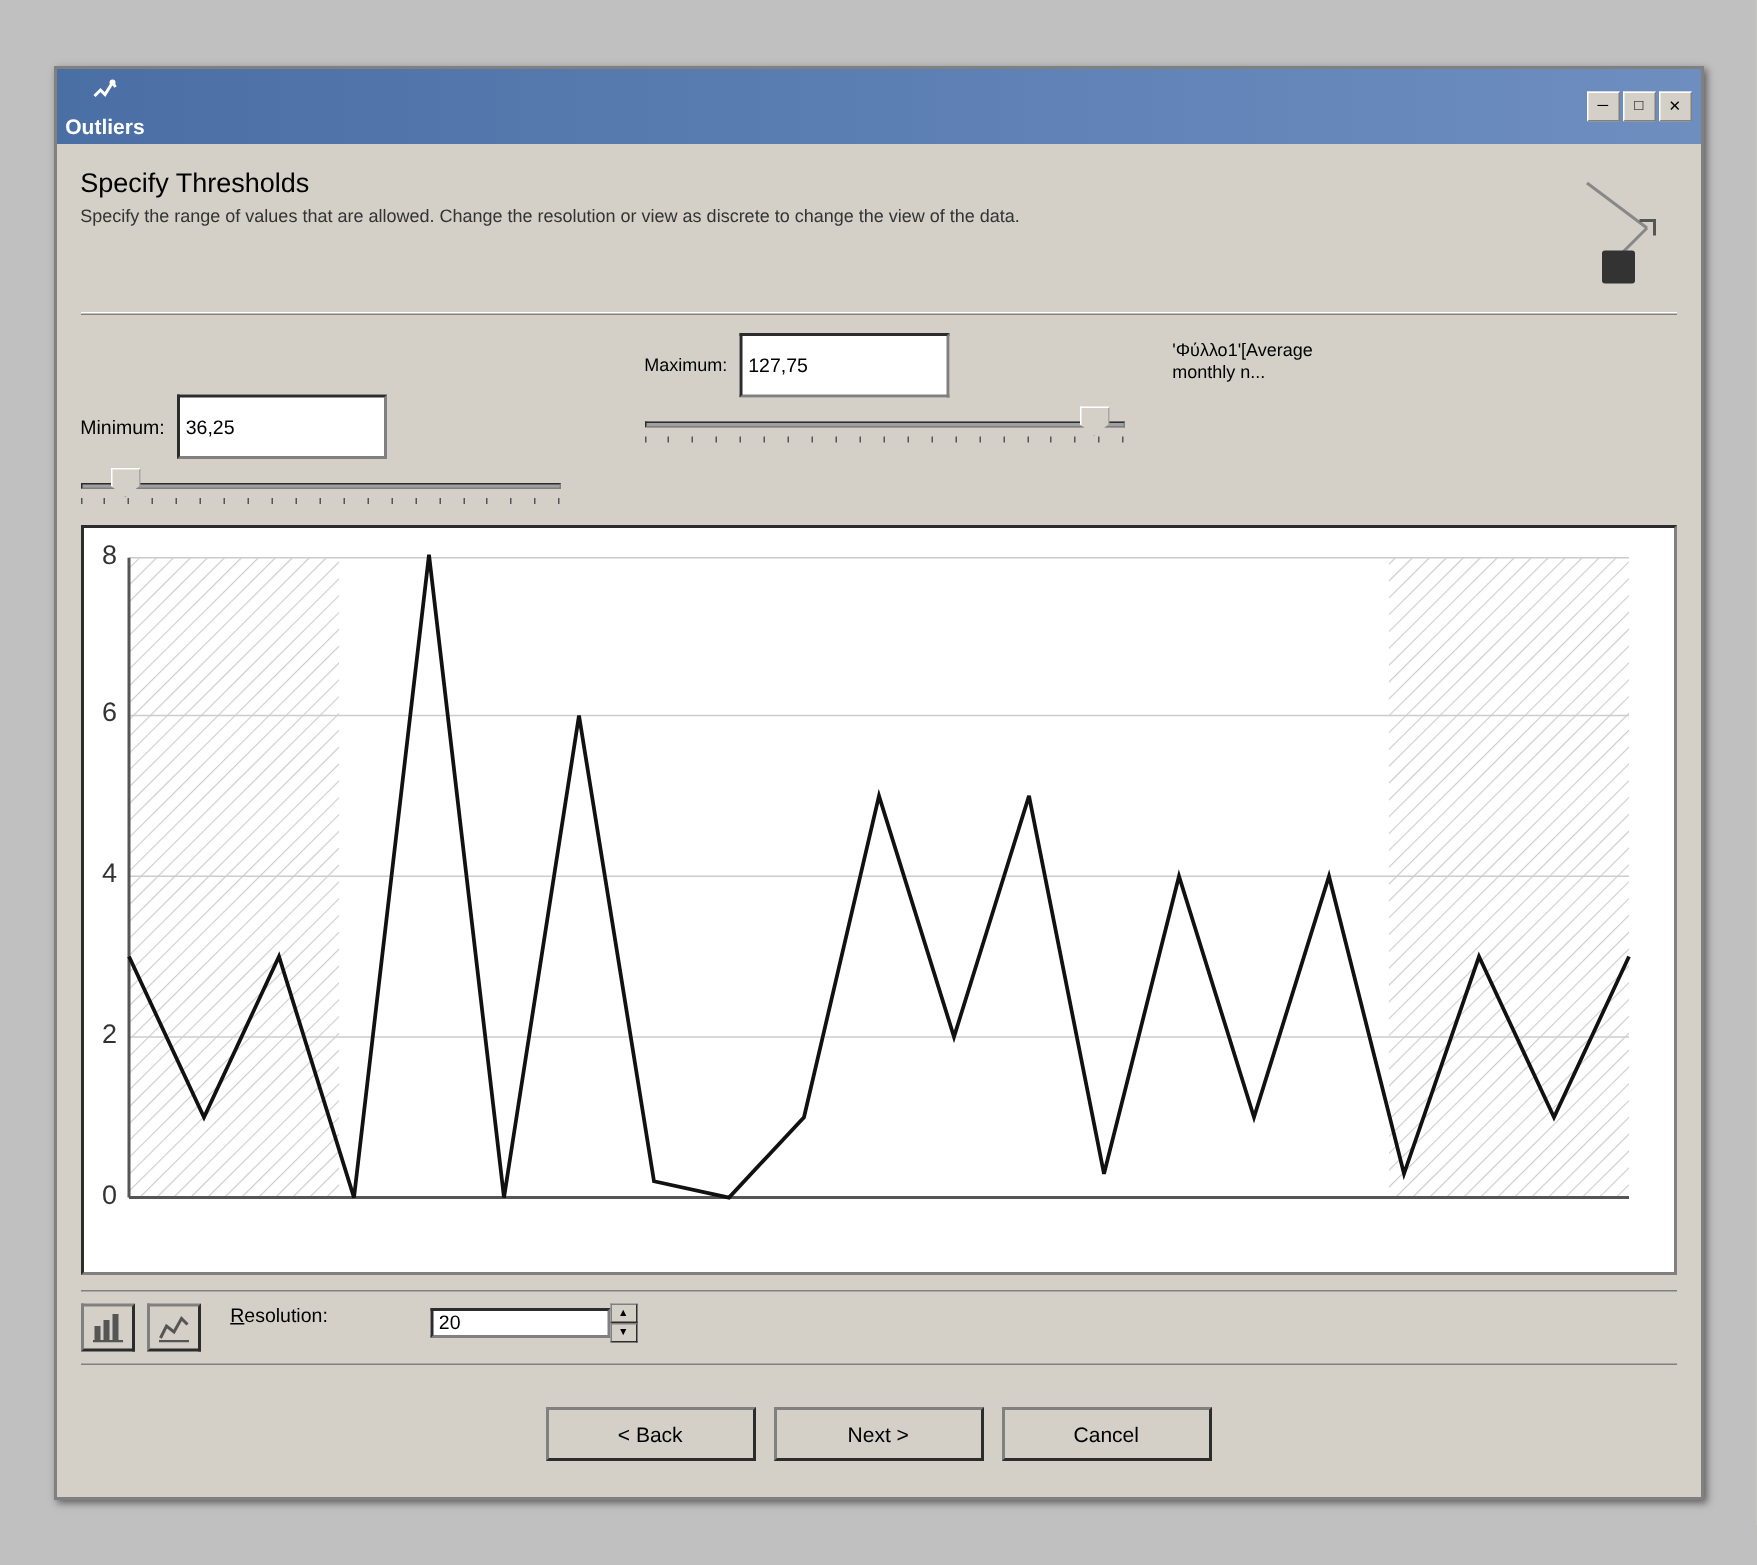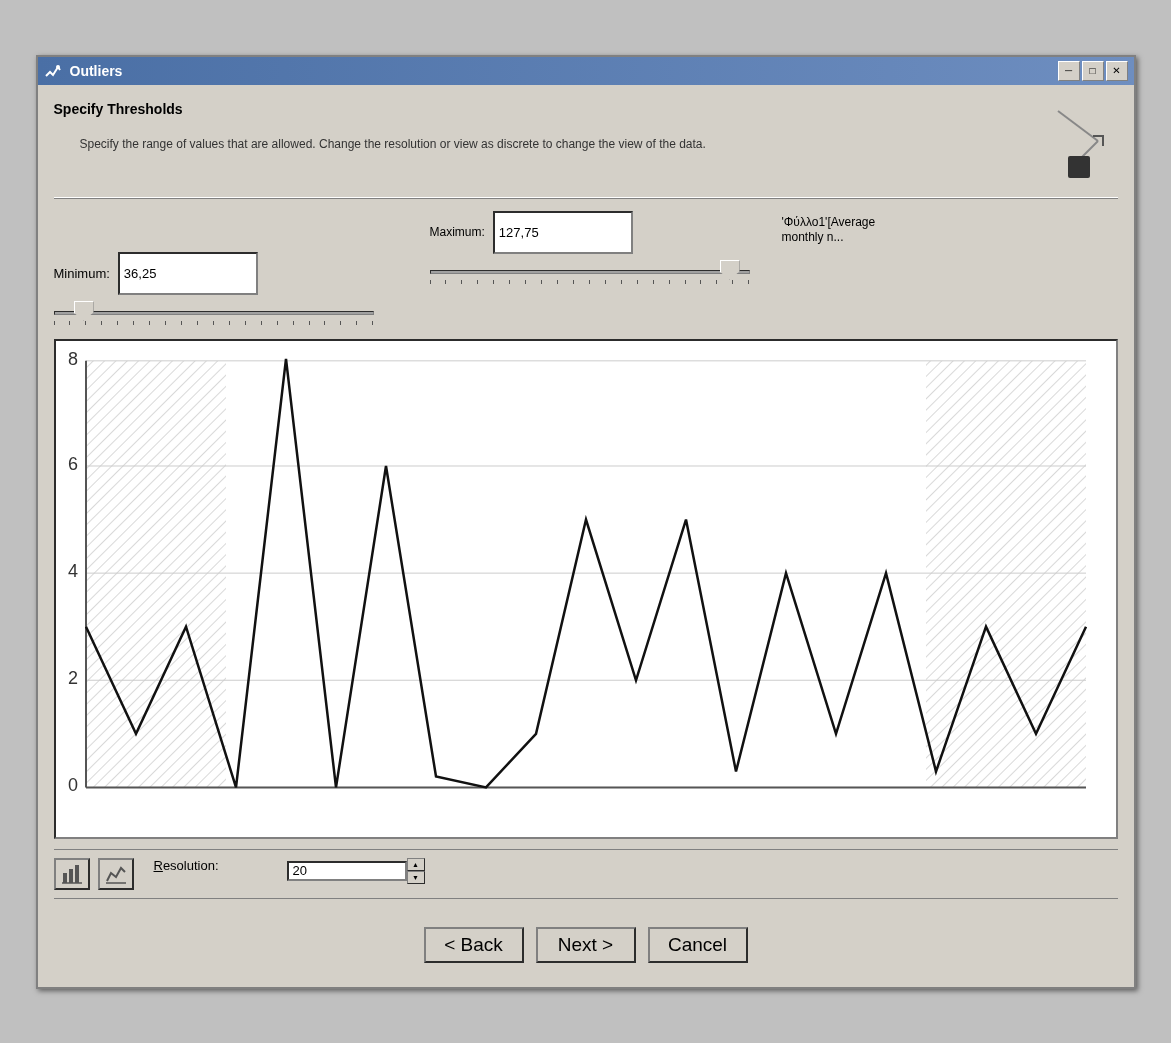--- a/index.html
+++ b/index.html
@@ -26,20 +26,21 @@
       display: flex;
       align-items: center;
       justify-content: space-between;
     }
     .title-bar-left {
       display: flex;
       align-items: center;
       gap: 8px;
       font-weight: bold;
       font-size: 14px;
+      flex-direction: column;
     }
     .title-icon {
       width: 18px;
       height: 18px;
     }
     .title-buttons {
       display: flex;
       gap: 2px;
     }
     .title-btn {
@@ -58,28 +59,27 @@
     .content {
       padding: 16px;
     }
     .header-section {
       display: flex;
       justify-content: space-between;
       align-items: flex-start;
       margin-bottom: 16px;
     }
     .header-text h2 {
-      font-weight: bold;
-      font-size: 14px;
-      margin-bottom: 20px;
+      font-weight: normal;
+      font-size: 18px;
+      margin-bottom: 4px;
     }
     .header-text p {
       font-size: 12px;
       color: #333;
-      margin-left: 26px;
     }
     .header-graphic {
       width: 80px;
       height: 80px;
       position: relative;
     }
     .controls-row {
       display: flex;
       align-items: flex-start;
       gap: 16px;
@@ -197,26 +197,26 @@
       justify-content: center;
       font-size: 7px;
     }
     .footer {
       display: flex;
       justify-content: center;
       gap: 12px;
       padding: 12px 0 8px;
     }
     .footer-btn {
-      width: 100px;
+      width: 140px;
       height: 36px;
       background: #d4d0c8;
       border: 2px outset #808080;
       cursor: pointer;
-      font-size: 19px;
+      font-size: 14px;
       display: flex;
       align-items: center;
       justify-content: center;
     }
     .divider {
       height: 2px;
       background: #808080;
       border-top: 1px solid #fff;
       margin: 0 0 12px 0;
     }

